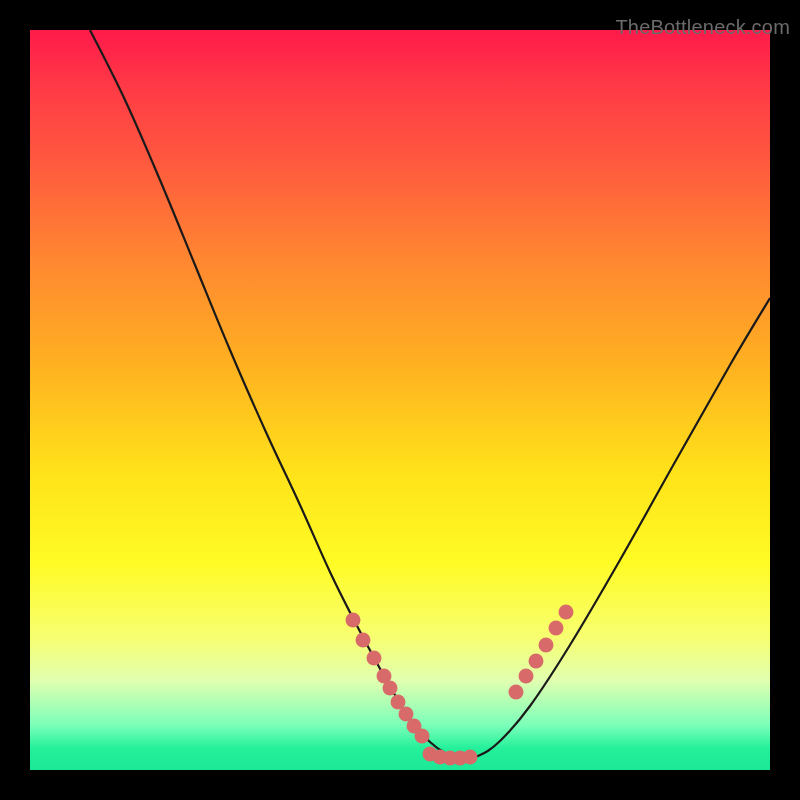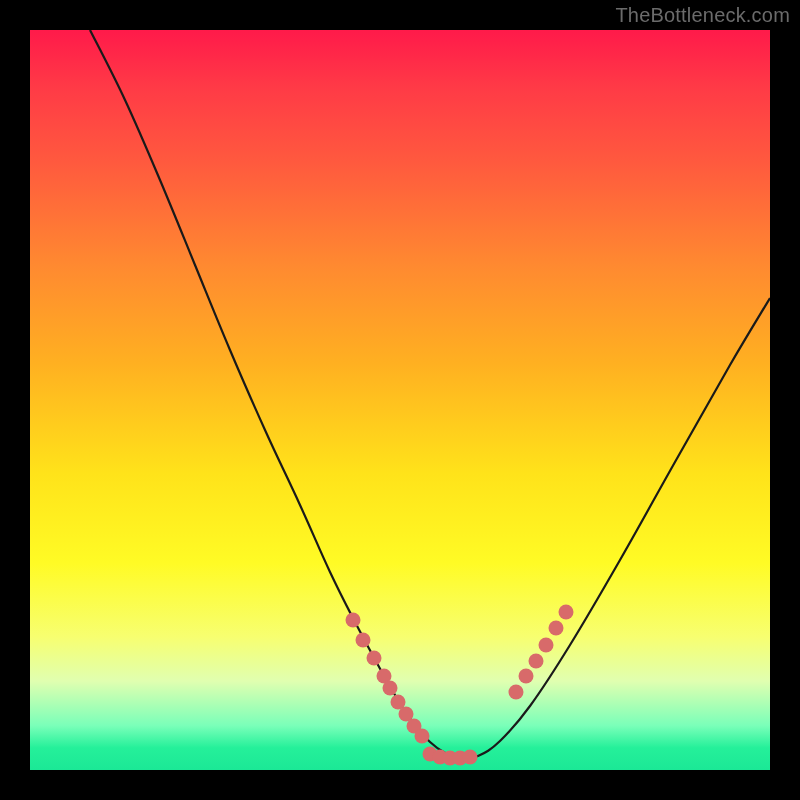--- a/index.html
+++ b/index.html
@@ -56,21 +56,21 @@
 
   svg.curve {
     position: absolute;
     inset: 0;
     width: 740px;
     height: 740px;
     overflow: visible;
   }
   .watermark {
     position: absolute;
-    top: 4px;
+    top: 16px;
     right: 10px;
     color: #6b6b6b;
     font-size: 20px;
     font-weight: 500;
     letter-spacing: 0.2px;
     z-index: 20;
     user-select: none;
   }
 </style>
 </head>

